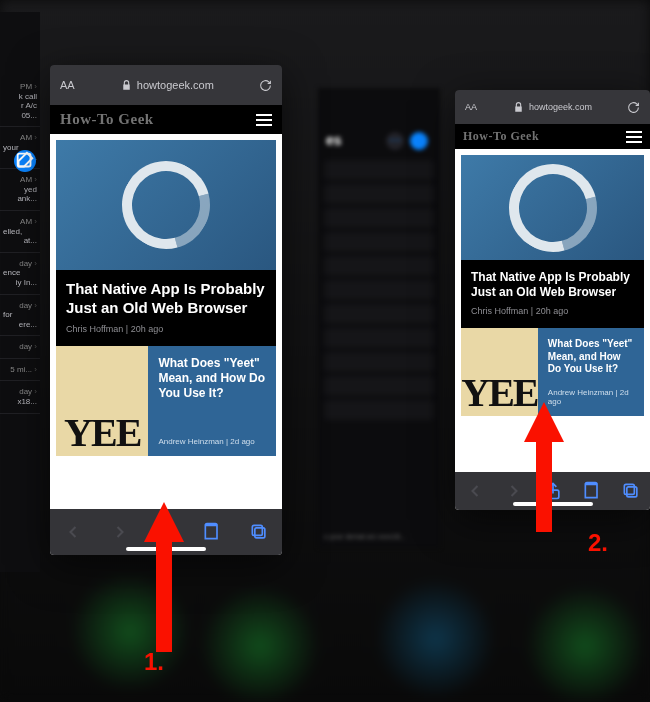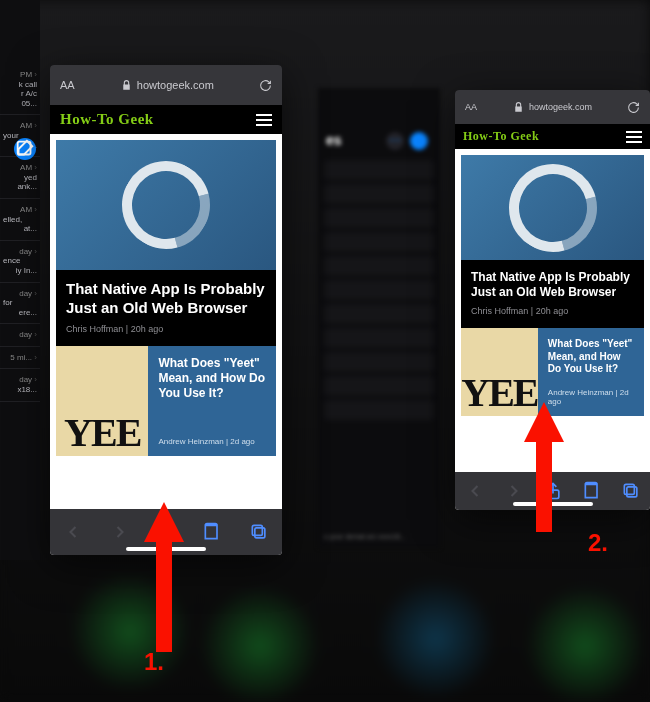--- a/index.html
+++ b/index.html
@@ -18,21 +18,21 @@
                 radial-gradient(circle at 40% 92%, rgba(30,200,60,.35) 0, transparent 60px),
                 radial-gradient(circle at 67% 91%, rgba(20,150,220,.30) 0, transparent 60px),
                 radial-gradient(circle at 90% 92%, rgba(30,200,60,.35) 0, transparent 60px),
                 linear-gradient(180deg,#1a1a1c 0,#090909 100%);
     filter: blur(6px);
   }
 
   
   .app-sliver {
     position: absolute;
-    left: 0; top: 0;
+    left: 0; top: 12px;
     width: 40px; height: 560px;
     background: #0e0e10;
     color: #b8b8be;
     font-size: 8px;
     padding-top: 64px;
     overflow: hidden;
   }
   .sliver-row { padding: 6px 3px; border-bottom: 1px solid #202024; line-height: 1.2; }
   .sliver-compose {
     position: absolute; top: 138px; left: 14px;
@@ -86,21 +86,21 @@
   }
   .addr-mid { display: flex; align-items: center; gap: 4px; }
   .addr svg { width: 13px; height: 13px; }
 
   .page {
     background: #fff;
     height: 100%;
     display: flex; flex-direction: column;
   }
   .sitehdr {
-    background: #000; color: #84cc16;
+    background: #000; color: #737373;
     display: flex; align-items: center; justify-content: space-between;
     padding: 6px 10px;
     font-family: Georgia, serif;
     font-weight: 900;
     font-size: 15px;
     letter-spacing: .5px;
   }
   .burger { display:flex; flex-direction:column; gap:3px; }
   .burger span { width:16px; height:2px; background:#fff; }
 

